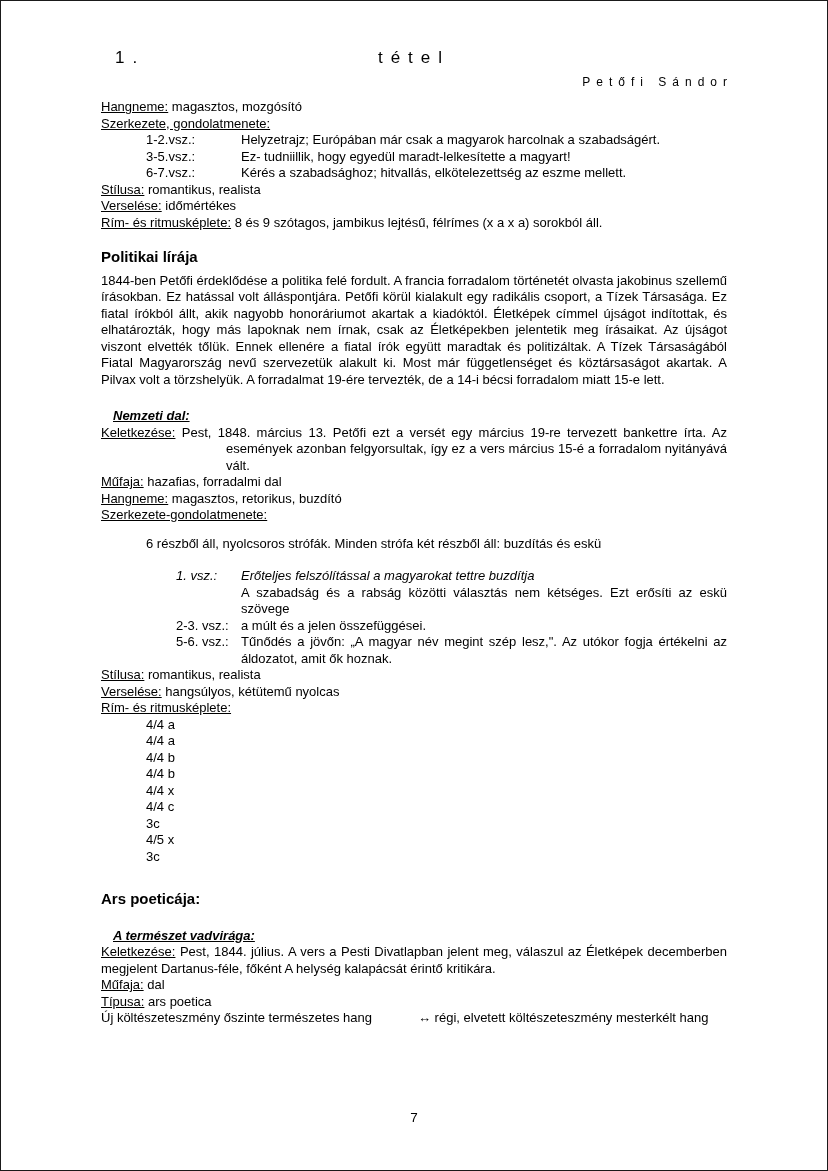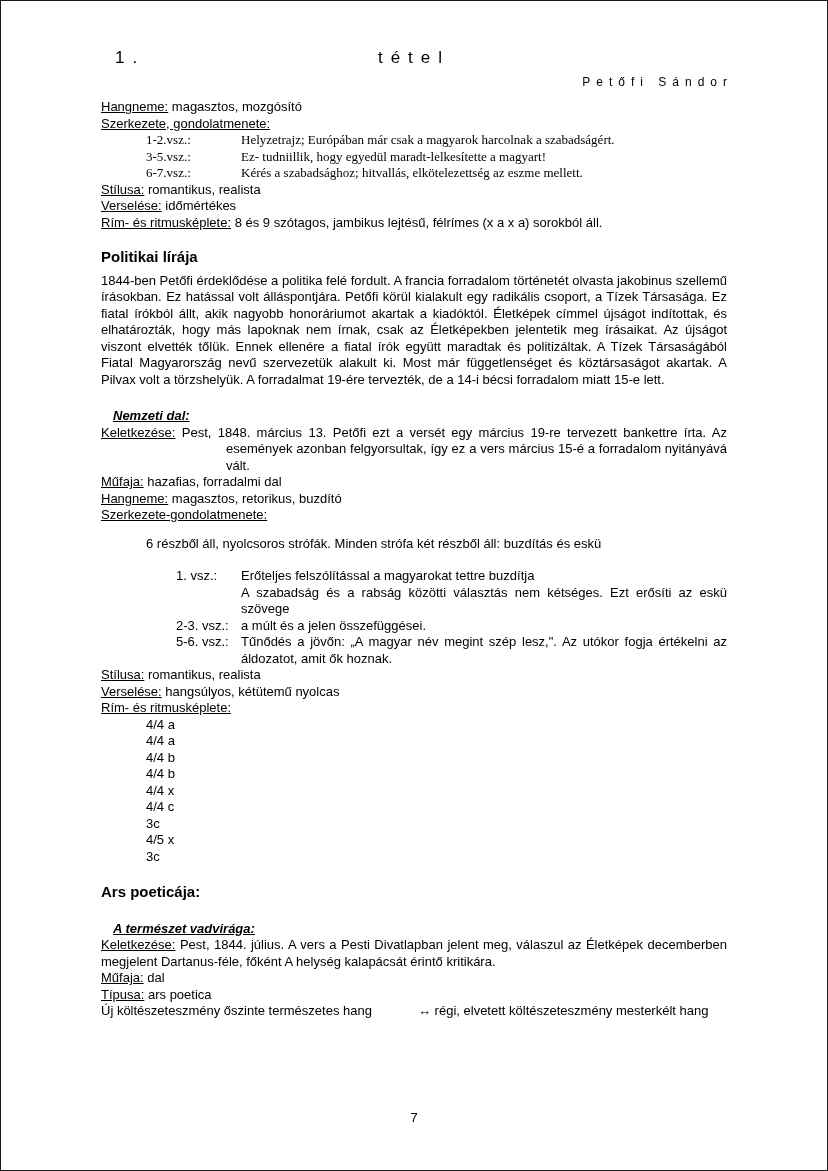--- a/index.html
+++ b/index.html
@@ -21,37 +21,37 @@
   
   .doc-header { margin-bottom: 6px; }
   .h-row { position: relative; text-align: center; font-size: 17px; letter-spacing: 8px; line-height: 22px; }
   .h-num { position: absolute; left: 14px; top: 0; letter-spacing: 8px; }
   .h-author { text-align: right; font-size: 12px; letter-spacing: 6px; line-height: 22px; margin-right: -6px; margin-top: 2px; }
 
   
   .line { }
   .vszrow { display: flex; }
   .vszrow .vnum { flex-shrink: 0; }
-  .in45 { padding-left: 45px; font-family: Liberation Serif, serif; }
+  .in45 { padding-left: 45px; }
   .in45 .vnum { width: 95px; }
   .in75 { padding-left: 75px; }
   .in75 .vnum { width: 65px; }
   .vtxt { flex: 1; text-align: justify; }
 
   .heading { font-size: 15px; font-weight: bold; margin: 18px 0 7px 0; }
   .subheading { font-size: 13px; font-weight: bold; font-style: italic; text-decoration: underline; margin: 20px 0 0 12px; }
 
   .para { text-align: justify; }
   .hangpara { padding-left: 125px; text-indent: -125px; text-align: justify; }
 
   .structnote { margin-left: 45px; margin-top: 12px; }
   .rhythm { margin-left: 45px; }
 
-  .gap16 { margin-top: 16px; }
-  .mt26 { margin-top: 19px; }
+  .gap16 { margin-top: 16px; font-style: italic; }
+  .mt26 { margin-top: 26px; }
 
   .contrast { display: flex; }
   .cleft { width: 317px; flex-shrink: 0; }
   .cright { flex: 1; }
 
   .pagenum { position: absolute; bottom: 44px; left: 0; right: 0; text-align: center; font-size: 13.5px; }
 </style>
 </head>
 <body>
 

